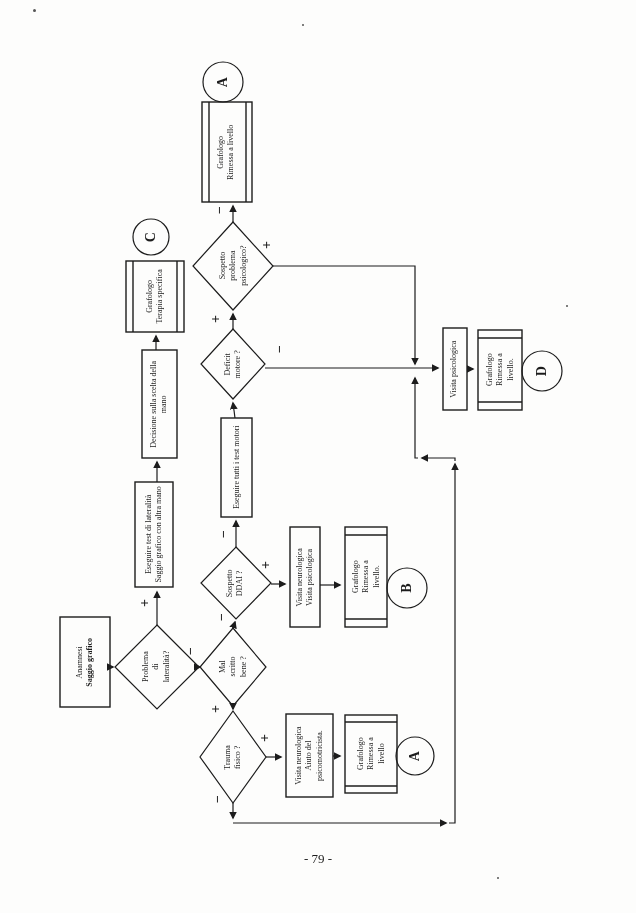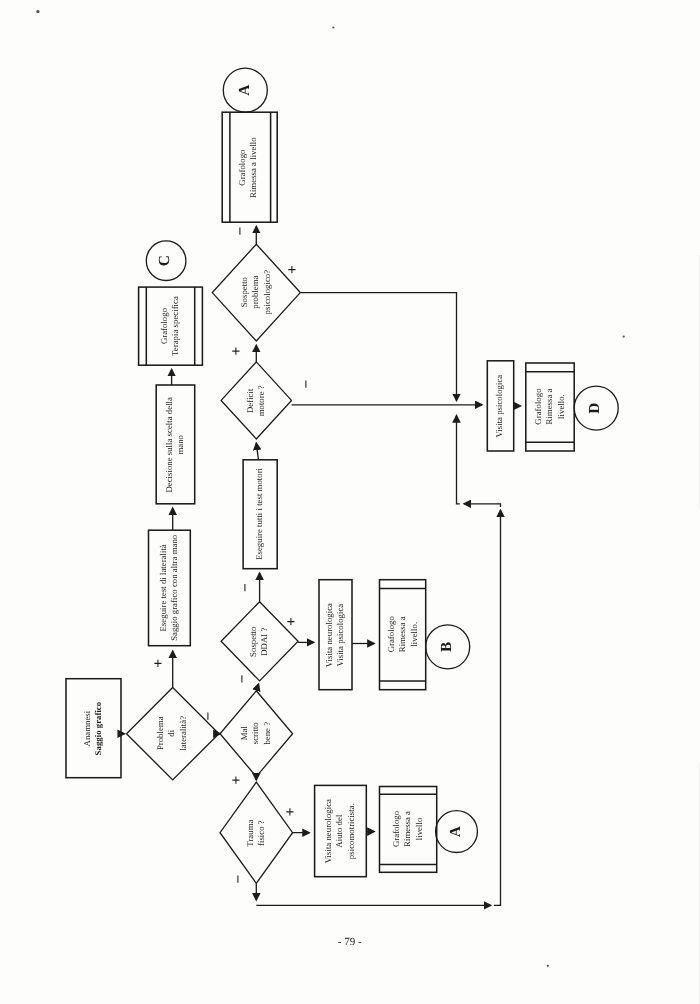--- a/index.html
+++ b/index.html
@@ -23,21 +23,21 @@
   .sign{
     position:absolute;width:14px;height:14px;display:flex;align-items:center;justify-content:center;
   }
   .sign .rot{font-size:14px;font-weight:bold;}
   .letter{
     position:absolute;display:flex;align-items:center;justify-content:center;
   }
   .letter .rot{font-size:14px;font-weight:bold;letter-spacing:0;}
   #pagenum{
     position:absolute;left:276px;top:851px;width:84px;text-align:center;
-    font-size:10px;color:#1c1c1c;
+    font-size:13px;color:#1c1c1c;
   }
   .speck{position:absolute;background:#555;border-radius:50%;}
 </style>
 </head>
 <body>
 
 <div id="page">
 
   <svg width="636" height="913" viewBox="0 0 636 913">
     <defs>

